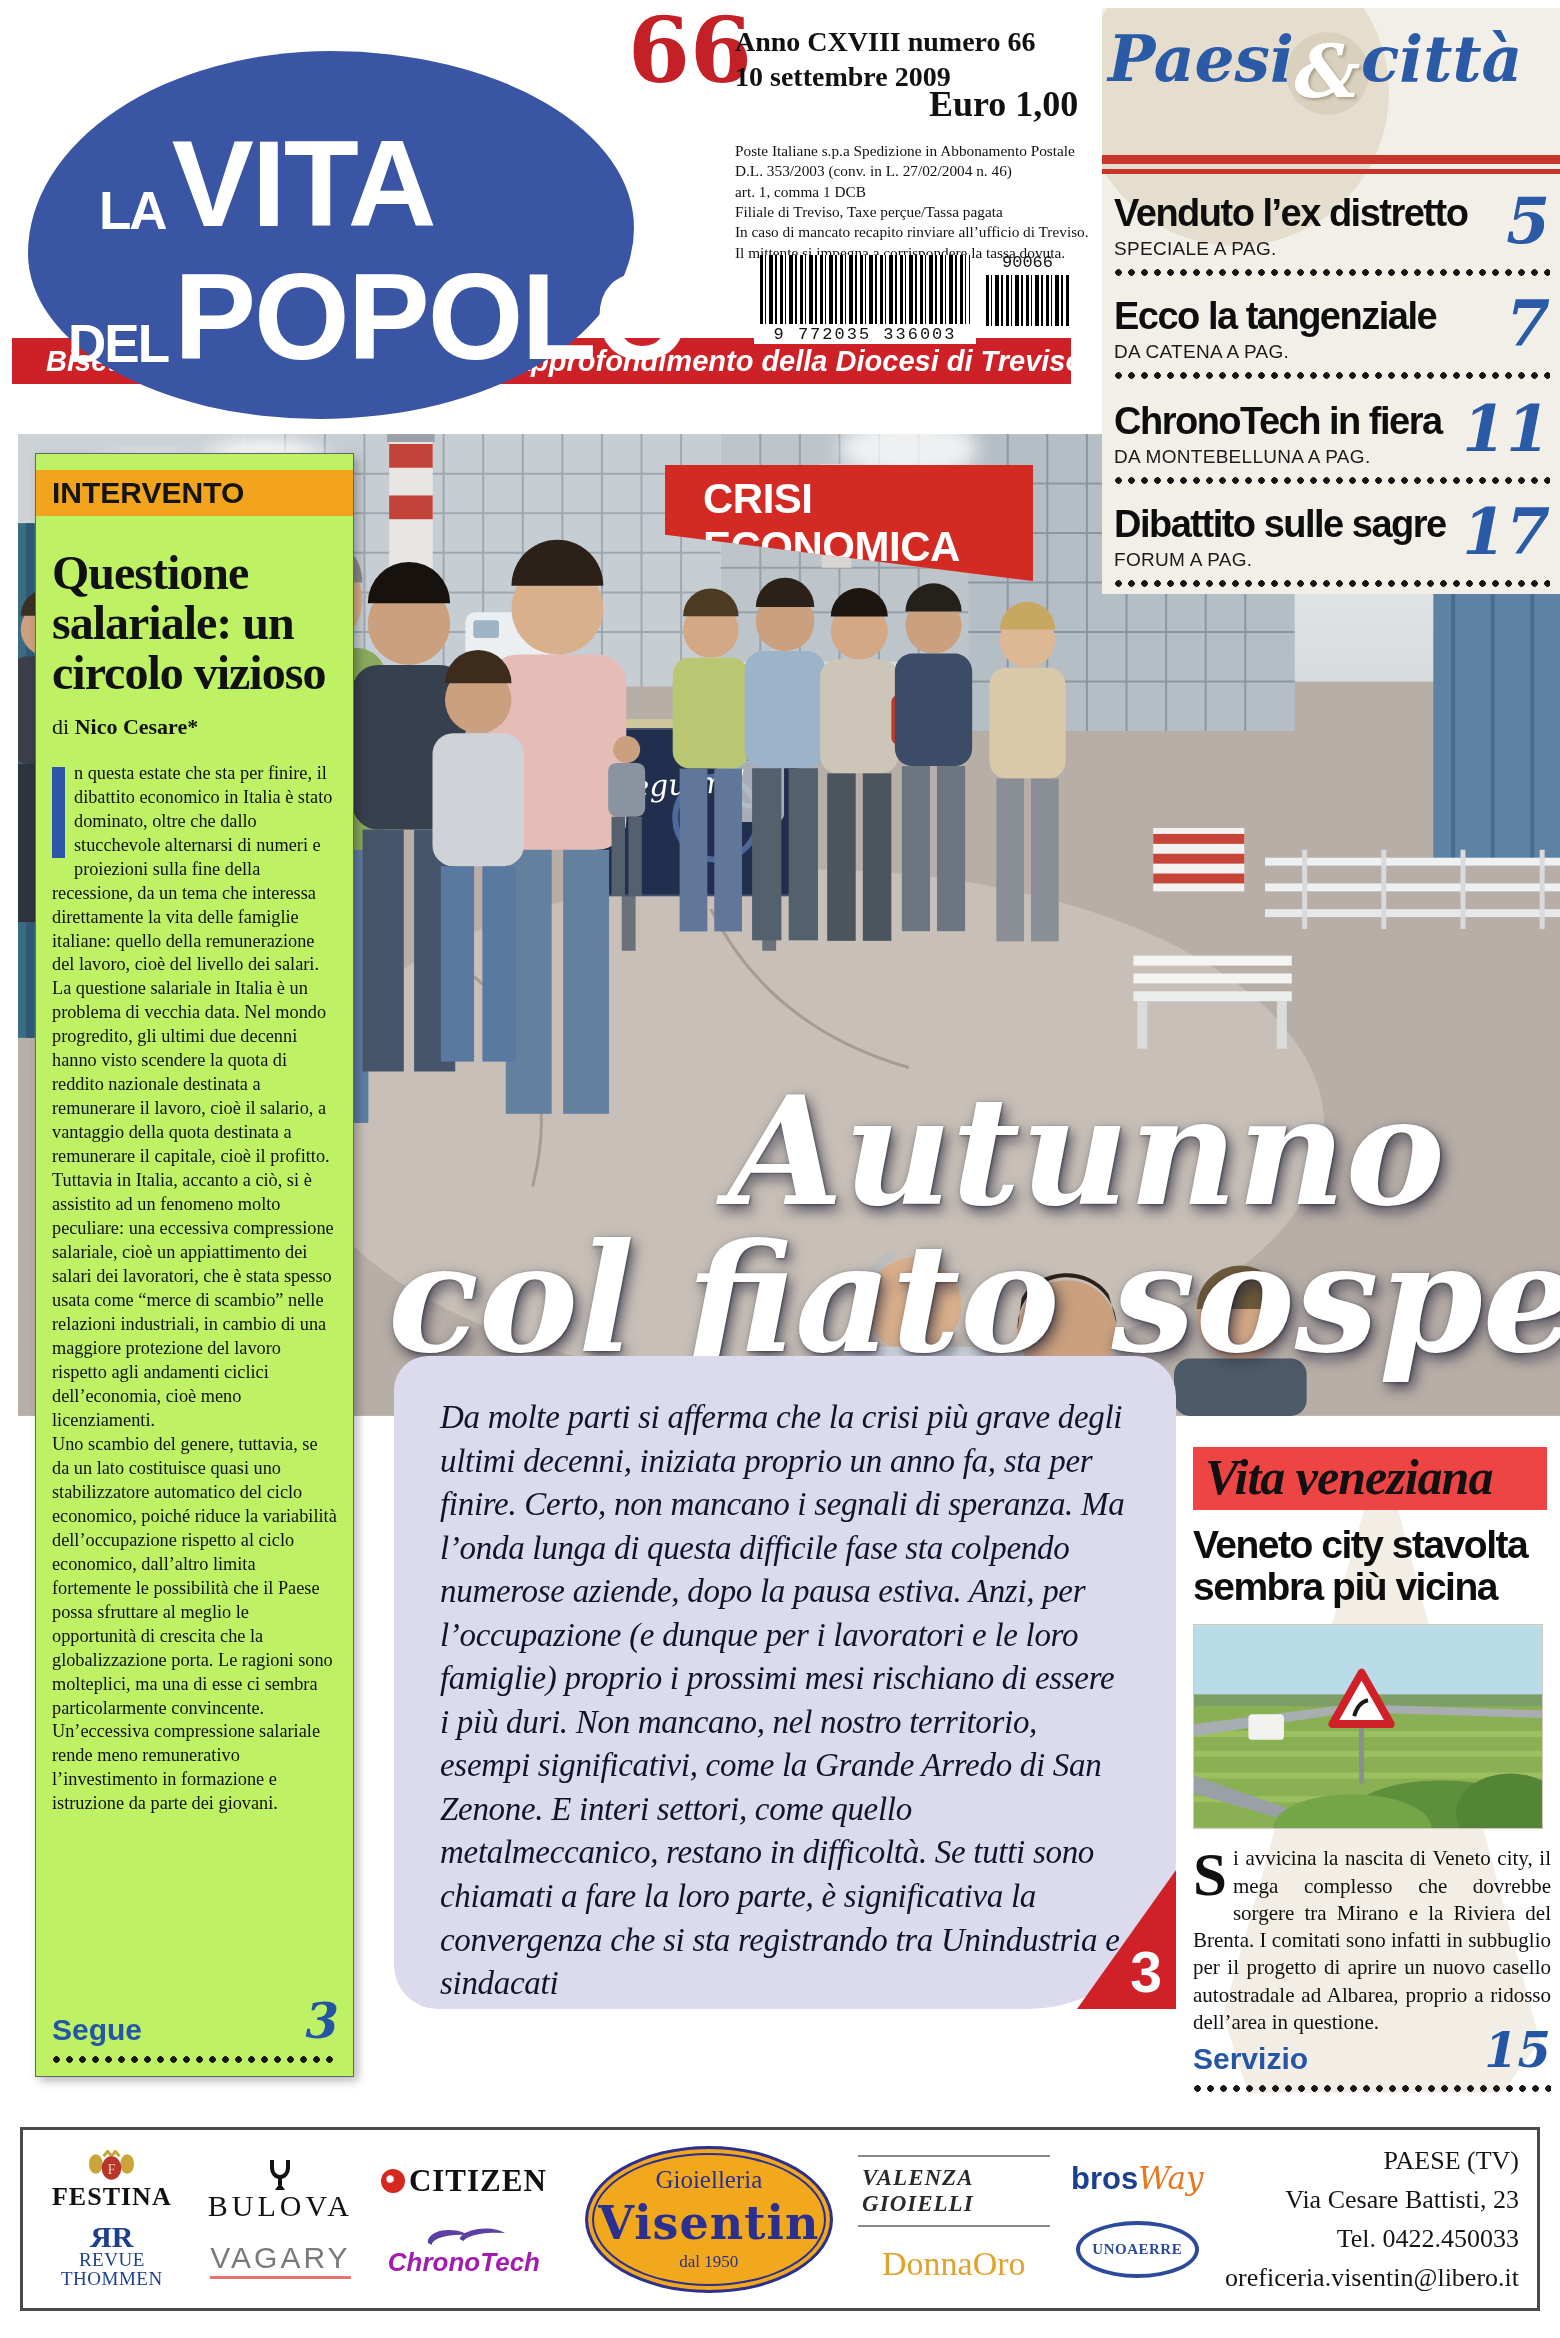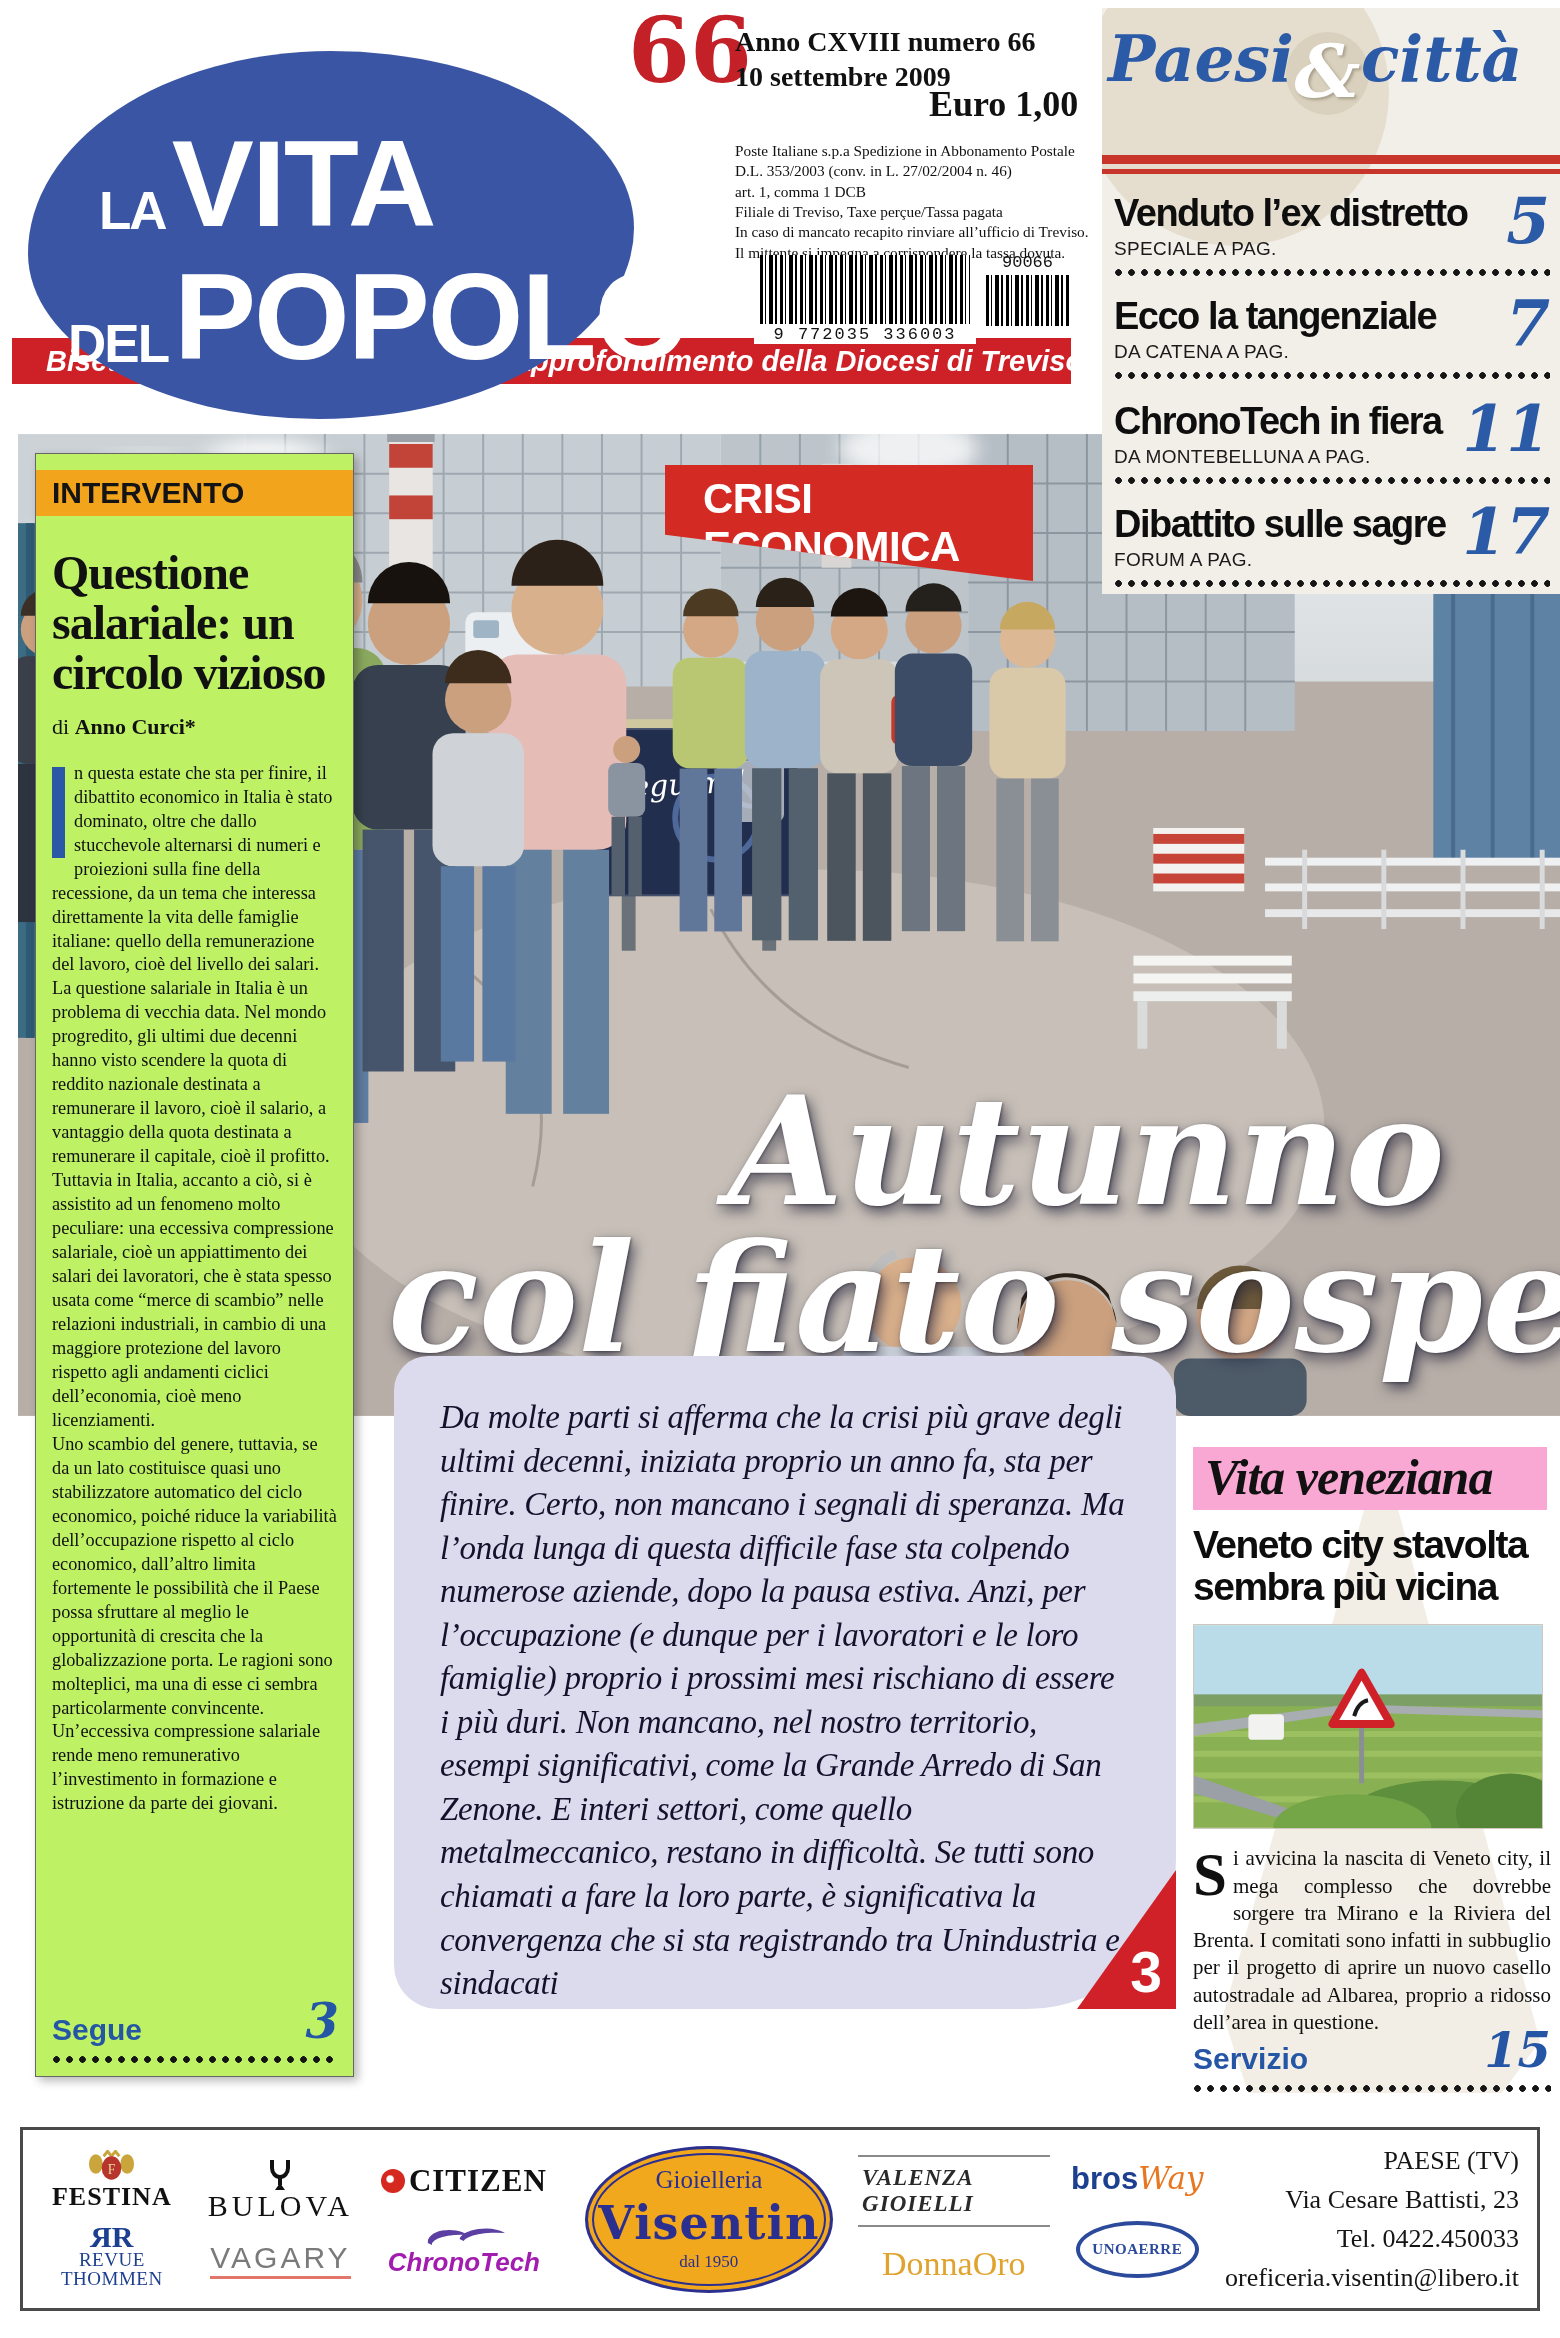--- a/index.html
+++ b/index.html
@@ -85,21 +85,21 @@
   .intro-text{font-style:italic;font-size:33px;line-height:1.32;color:#12122c;letter-spacing:-0.3px;}
   .tri{position:absolute;right:0;bottom:0;width:99px;height:139px;background:#cf2127;
        clip-path:polygon(100% 0,100% 100%,0 100%);}
   .tri span{position:absolute;right:14px;bottom:4px;font-family:"Liberation Sans",sans-serif;font-weight:bold;
             font-size:57px;color:#fff;}
 
   
   .vita{position:absolute;left:1193px;top:1447px;width:358px;height:646px;z-index:3;}
   .vwedge{position:absolute;left:30px;top:0;width:317px;height:646px;background:#eee8dc;opacity:.75;
           clip-path:polygon(50% 0,100% 92%,88% 100%,8% 100%,0 88%);}
-  .vtitle{position:relative;width:354px;height:63px;background:#f9a8d4;font-weight:bold;font-style:italic;
+  .vtitle{position:relative;width:354px;height:63px;background:#ef4444;font-weight:bold;font-style:italic;
           font-size:50px;line-height:61px;padding-left:12px;letter-spacing:-1px;box-sizing:border-box;}
   .vhead{position:relative;margin-top:14px;font-family:"Liberation Sans",sans-serif;font-weight:bold;
          font-size:39px;line-height:1.08;letter-spacing:-1.5px;color:#0d0d0d;}
   .vphoto{position:relative;margin-top:16px;width:348px;height:203px;border:1px solid #cfc9bd;}
   .vbody{position:relative;margin-top:16px;font-size:21px;line-height:1.3;text-align:justify;color:#101010;}
   .vdrop{float:left;font-weight:bold;font-size:61px;line-height:.85;padding:4px 6px 0 0;}
   .vserv{position:absolute;left:0;right:0;bottom:0;}
 
   
   .adstrip{position:absolute;left:20px;top:2127px;width:1520px;height:184px;border:3px solid #4a4a4a;background:#fff;
@@ -385,21 +385,21 @@
   </div>
 
   <div class="crisi">CRISI ECONOMICA</div>
   <div class="hl hl1">Autunno</div>
   <div class="hl hl2">col fiato sospeso</div>
 
   <div class="col">
     <div class="kbar">INTERVENTO</div>
     <div class="col-inner">
       <div class="qhead">Questione salariale: un circolo vizioso</div>
-      <div class="byline"><span>di </span><b>Anno Curci*</b></div>
+      <div class="byline"><span>di </span><b>Nico Cesare*</b></div>
       <div class="cbody">
         <p><span class="dropbar">I</span><span>n questa estate che sta per finire, il dibattito economico in Italia è stato dominato, oltre che dallo stucchevole alternarsi di numeri e proiezioni sulla fine della recessione, da un tema che interessa direttamente la vita delle famiglie italiane: quello della remunerazione del lavoro, cioè del livello dei salari. La questione salariale in Italia è un problema di vecchia data. Nel mondo progredito, gli ultimi due decenni hanno visto scendere la quota di reddito nazionale destinata a remunerare il lavoro, cioè il salario, a vantaggio della quota destinata a remunerare il capitale, cioè il profitto. Tuttavia in Italia, accanto a ciò, si è assistito ad un fenomeno molto peculiare: una eccessiva compressione salariale, cioè un appiattimento dei salari dei lavoratori, che è stata spesso usata come “merce di scambio” nelle relazioni industriali, in cambio di una maggiore protezione del lavoro rispetto agli andamenti ciclici dell’economia, cioè meno licenziamenti.</span></p>
         <p><span>Uno scambio del genere, tuttavia, se da un lato costituisce quasi uno stabilizzatore automatico del ciclo economico, poiché riduce la variabilità dell’occupazione rispetto al ciclo economico, dall’altro limita fortemente le possibilità che il Paese possa sfruttare al meglio le opportunità di crescita che la globalizzazione porta. Le ragioni sono molteplici, ma una di esse ci sembra particolarmente convincente. Un’eccessiva compressione salariale rende meno remunerativo l’investimento in formazione e istruzione da parte dei giovani.</span></p>
       </div>
     </div>
     <div class="segue-row">
       <span class="segue">Segue</span>
       <span class="sp">3</span>
       <div class="dots"></div>
     </div>

